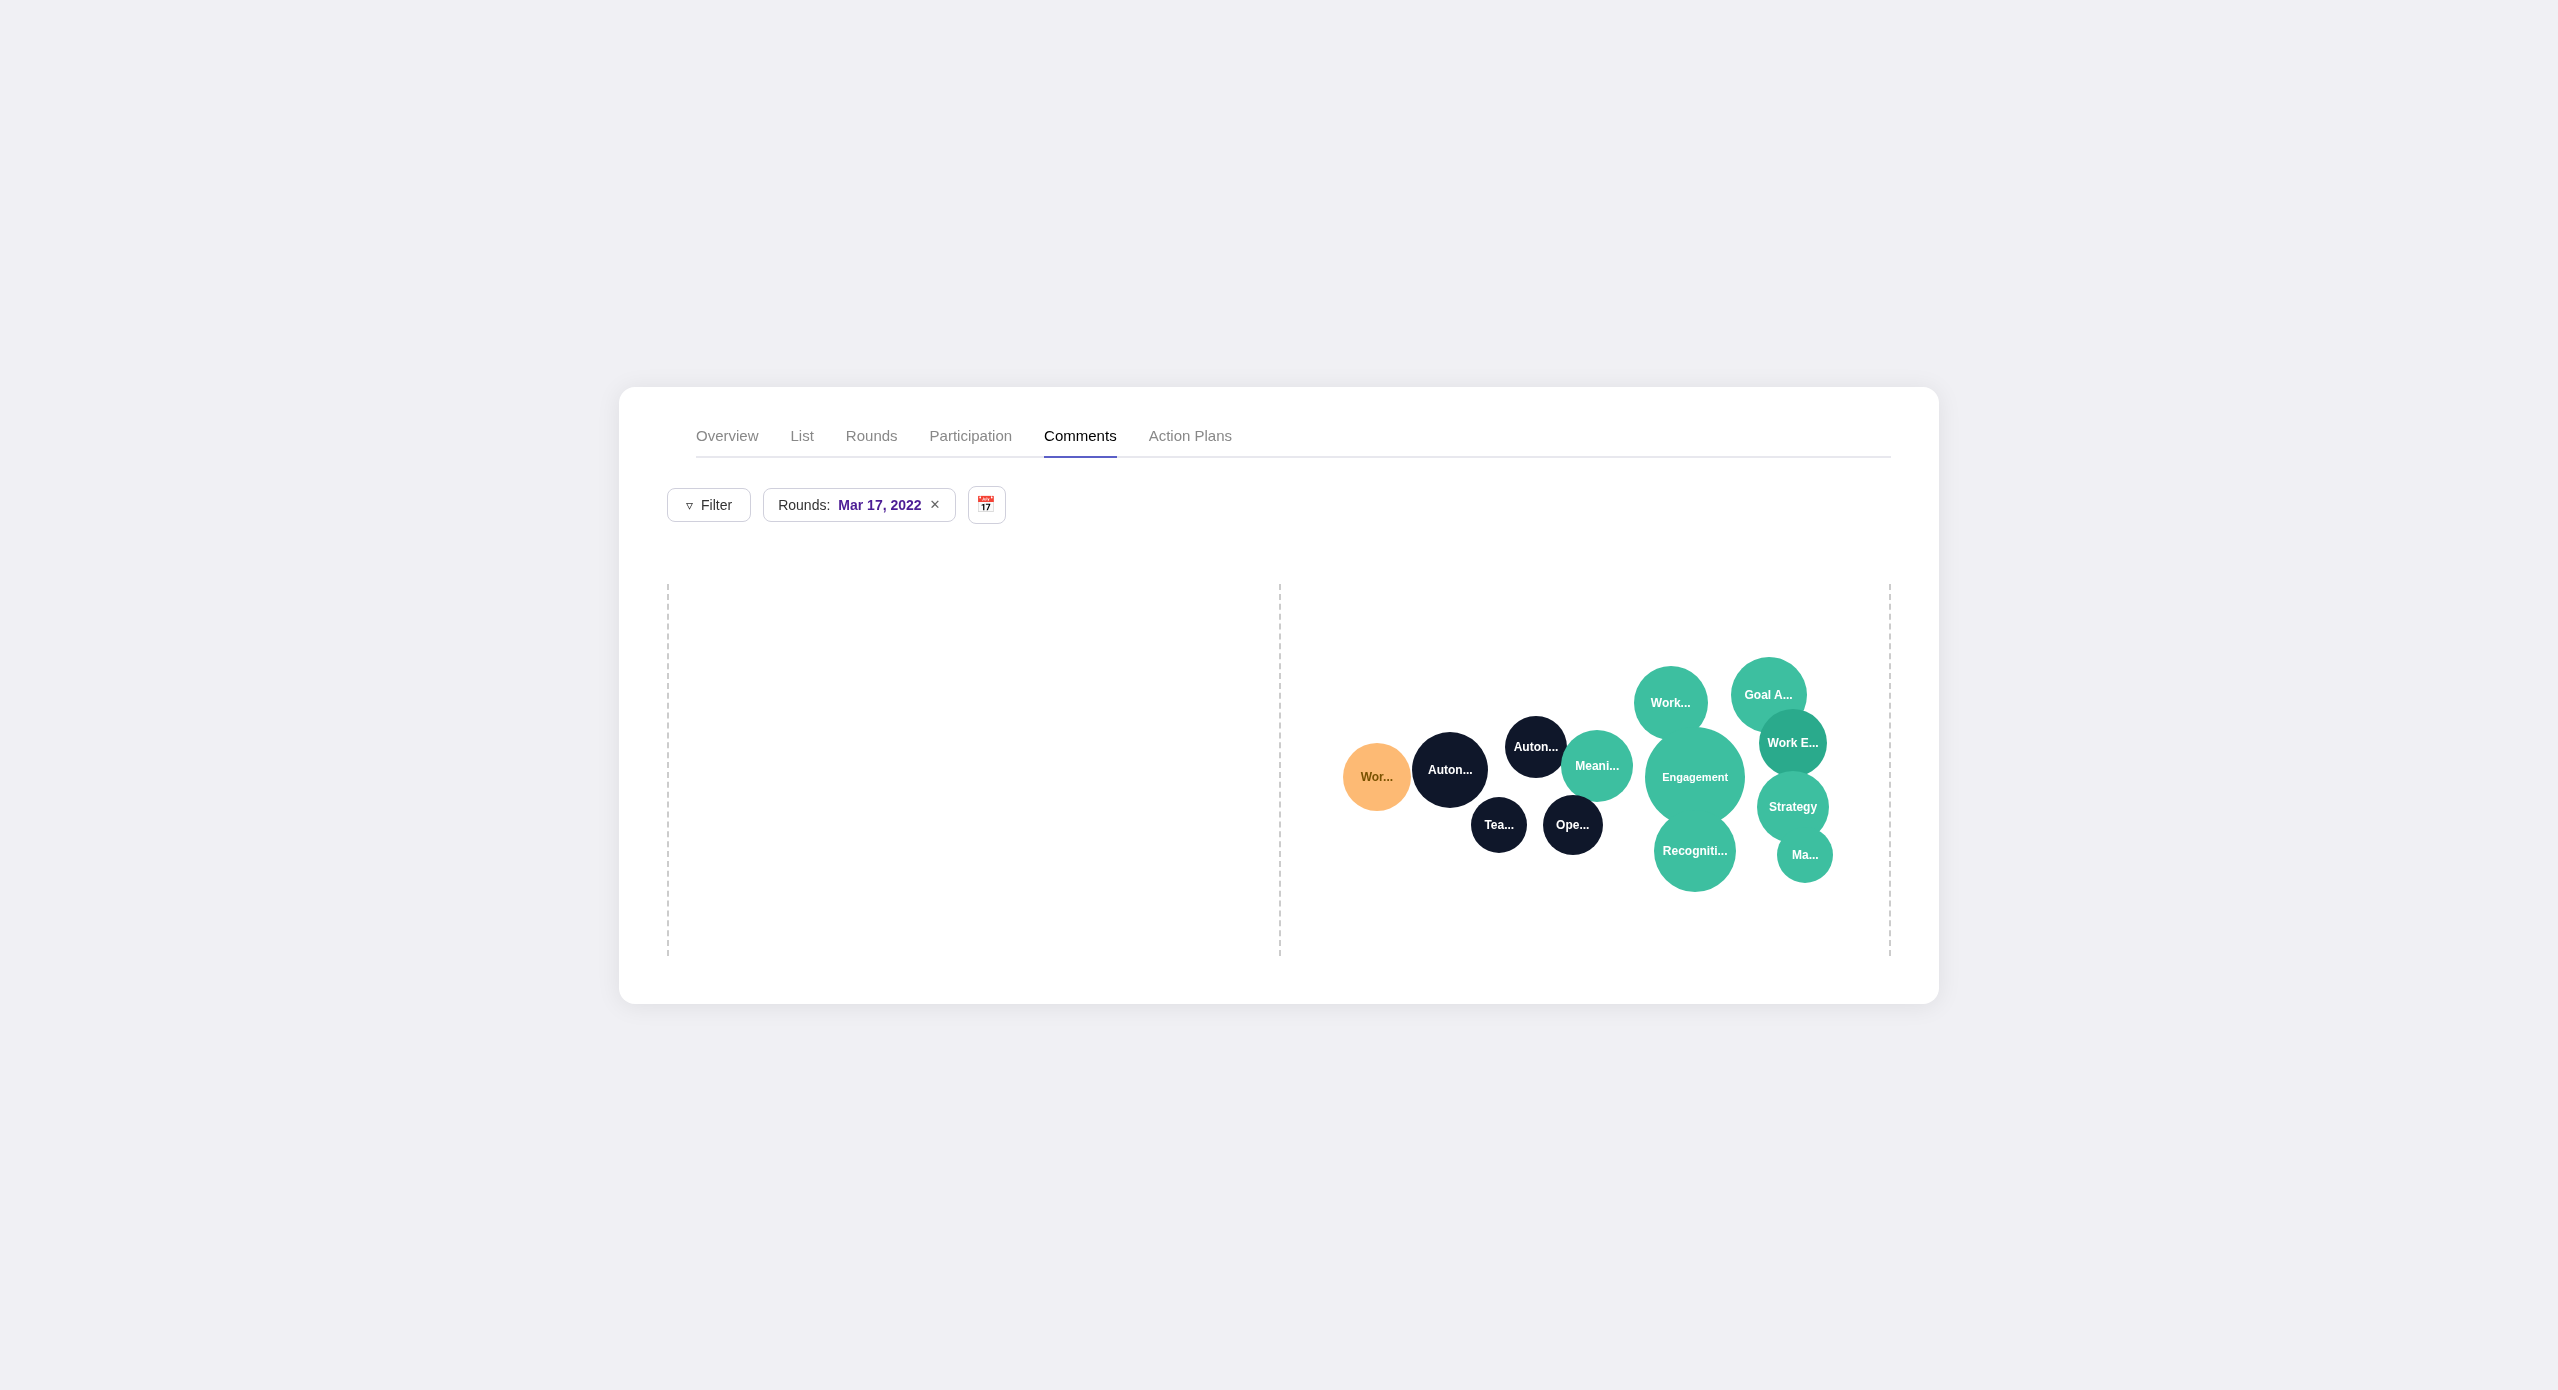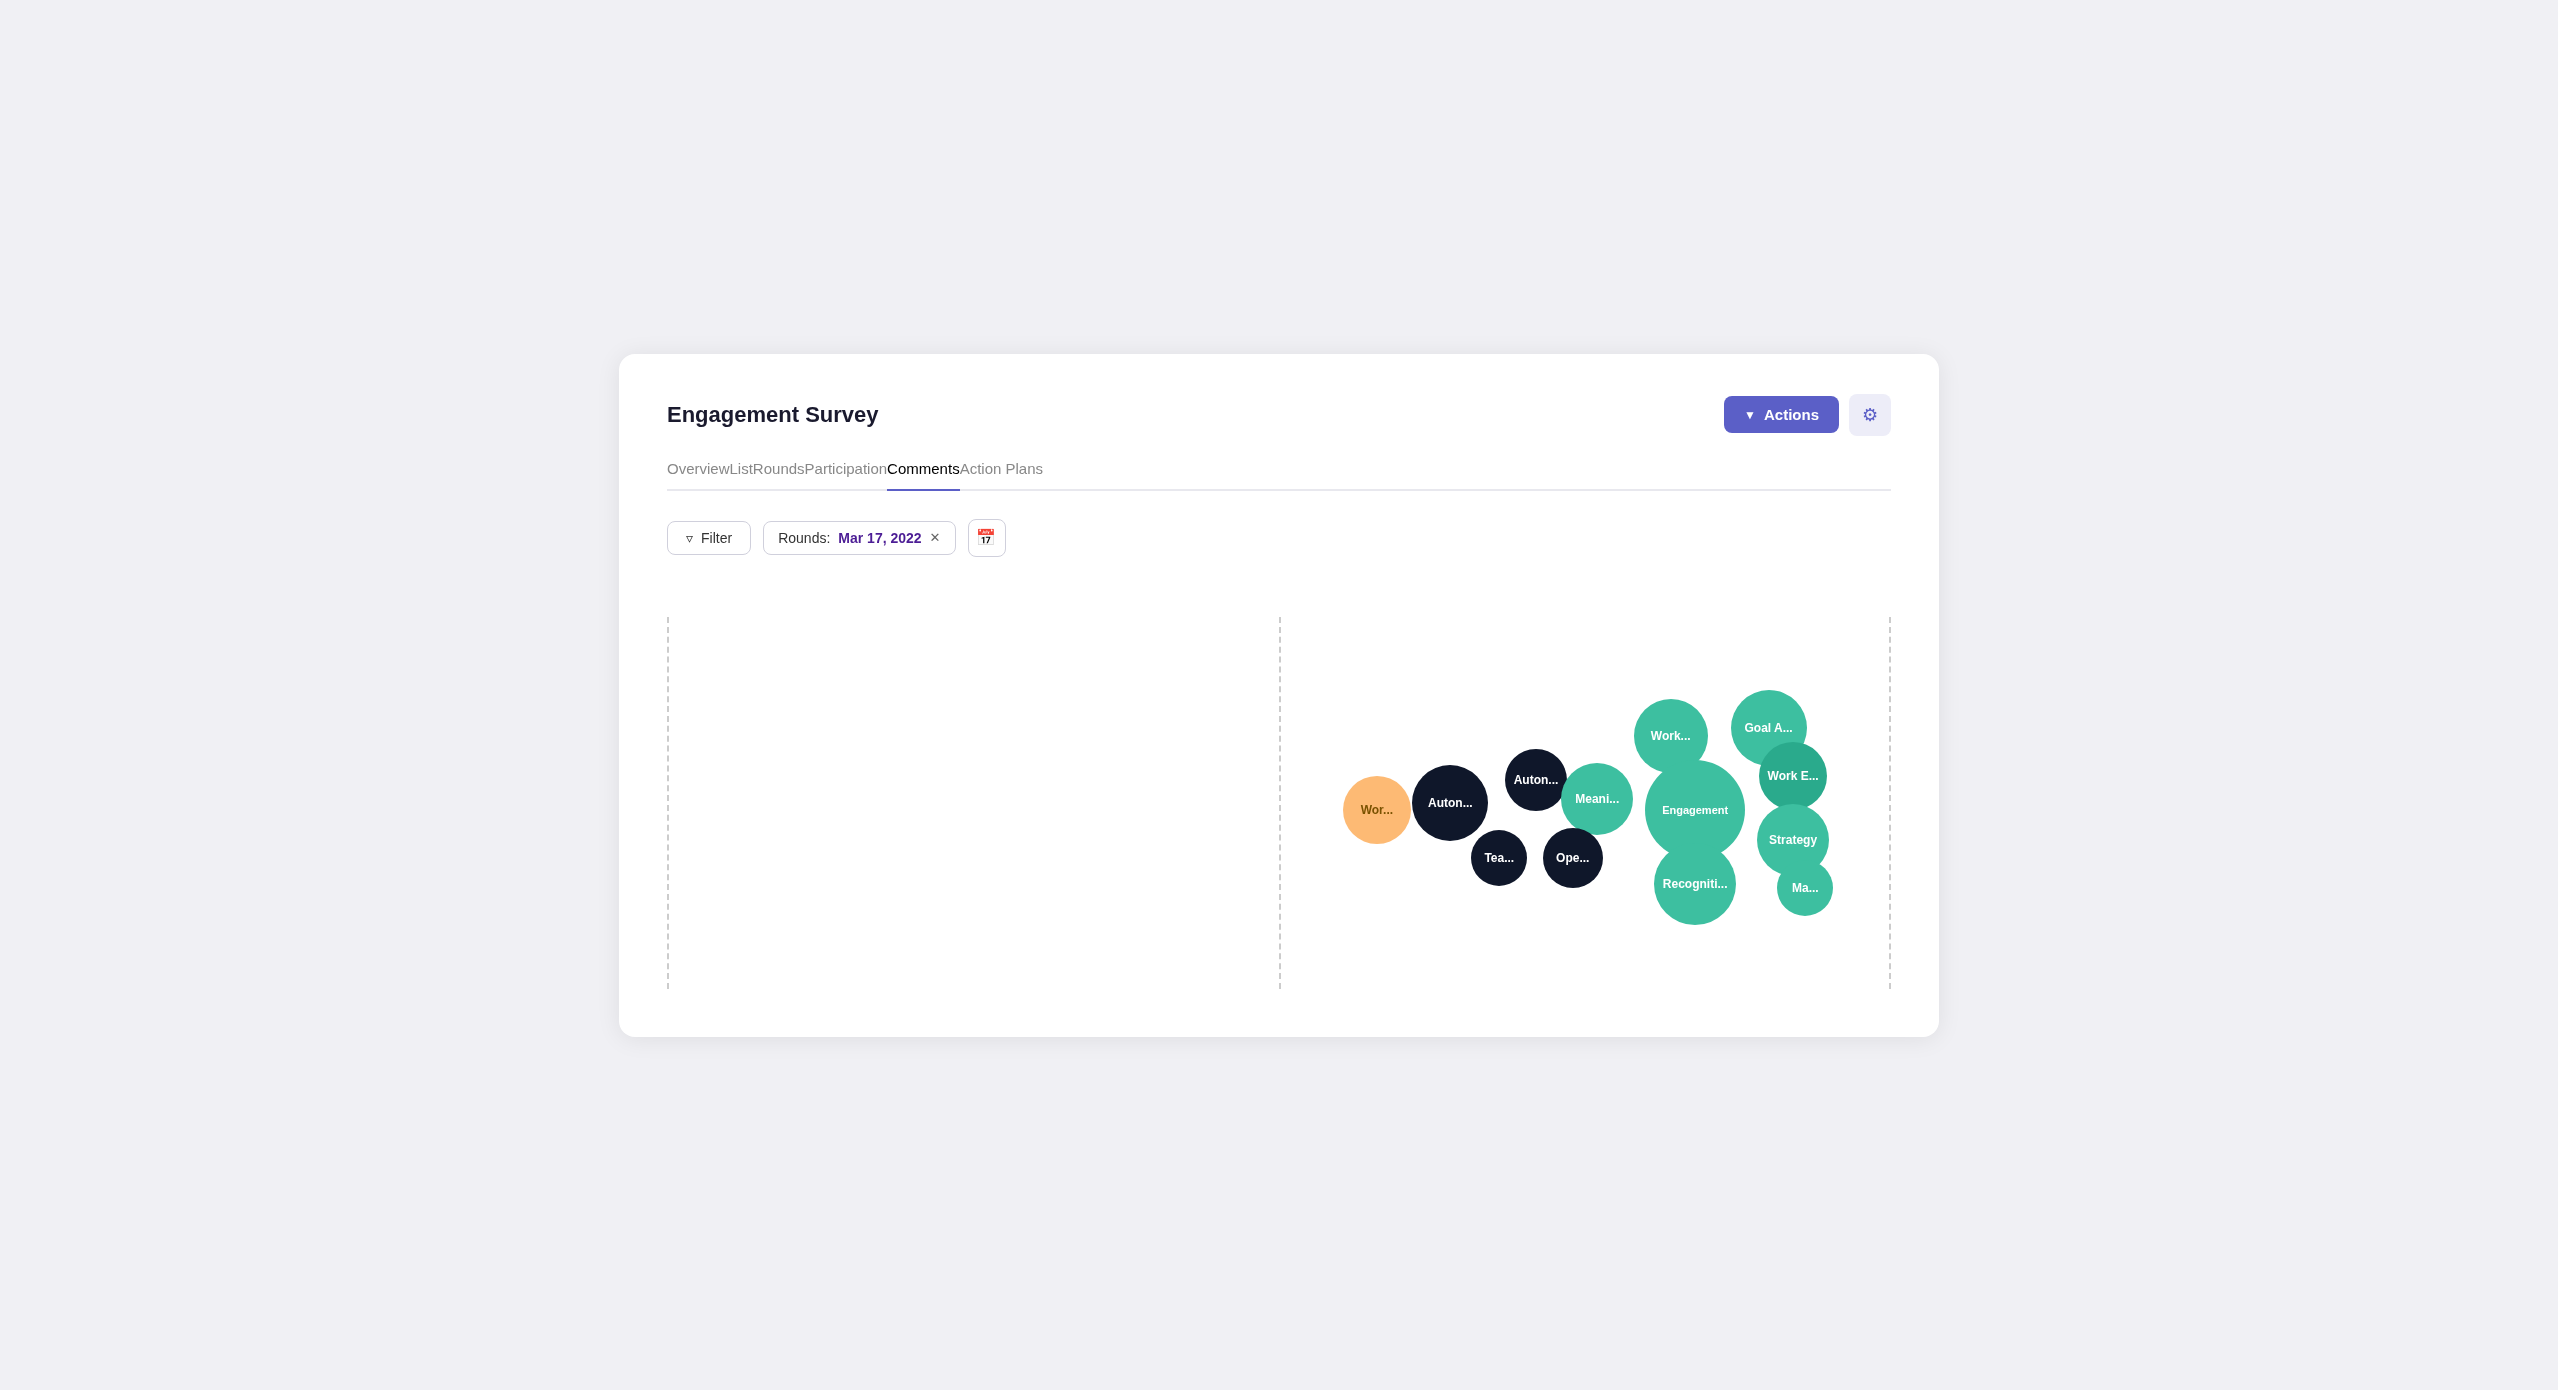--- a/index.html
+++ b/index.html
@@ -60,22 +60,24 @@
       height: 42px;
       display: flex;
       align-items: center;
       justify-content: center;
       cursor: pointer;
       font-size: 18px;
       color: #5b5fc7;
     }
     .tabs {
       display: flex;
+      gap: 32px;
       border-bottom: 2px solid #e8e8ee;
       margin-bottom: 28px;
+      margin-left: 29px;
     }
     .tab {
       font-size: 15px;
       color: #888;
       padding-bottom: 12px;
       cursor: pointer;
       border-bottom: 2px solid transparent;
       margin-bottom: -2px;
       font-weight: 500;
     }
@@ -207,32 +209,20 @@
     }
     .bubble-teal { background: #3dbfa0; }
     .bubble-teal-dark { background: #2aaa8c; }
     .bubble-orange { background: #fdba74; color: #7a5200; }
     .bubble-teal-light { background: #0f172a; }
   </style>
 </head>
 <body>
 
 <div class="card">
-  <div class="header-row">
-    <h1 class="page-title">Engagement Survey</h1>
-    <div class="header-actions">
-      <button class="actions-btn">
-        <span class="chevron">▼</span>
-        <span>Actions</span>
-      </button>
-      <button class="gear-btn">
-        <span>⚙</span>
-      </button>
-    </div>
-  </div>
 
   <div class="tabs">
     <div class="tab">Overview</div>
     <div class="tab">List</div>
     <div class="tab">Rounds</div>
     <div class="tab">Participation</div>
     <div class="tab active">Comments</div>
     <div class="tab">Action Plans</div>
   </div>
 

